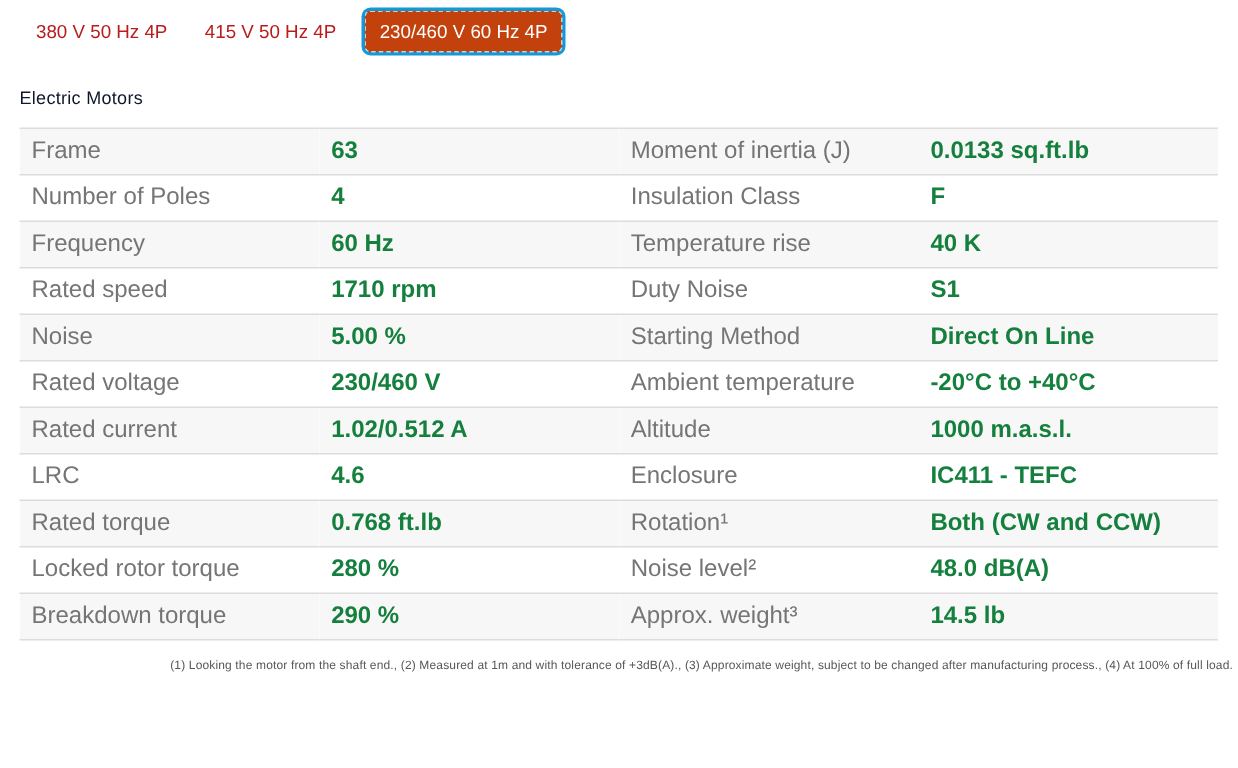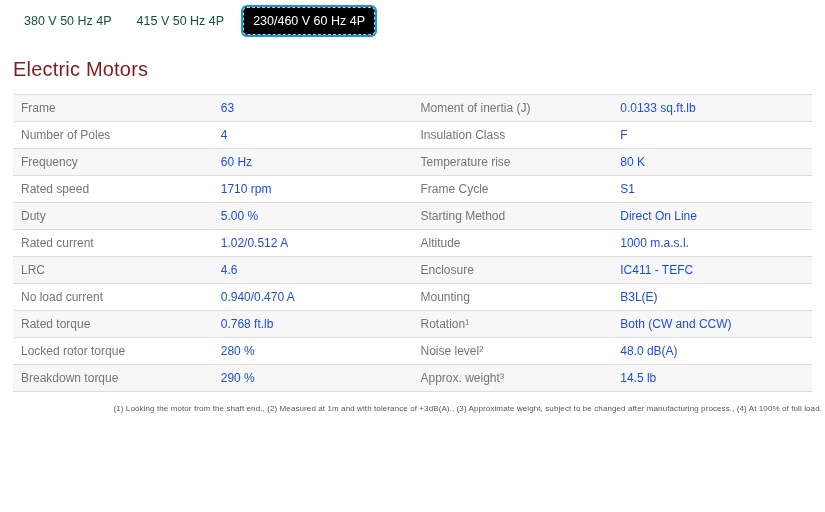--- a/index.html
+++ b/index.html
@@ -17,63 +17,63 @@
     align-items: center;
     gap: 5px;
     padding: 7px 0 0 14px;
   }
   .tab {
     appearance: none;
     background: transparent;
     border: 1px dashed transparent;
     font-family: "Liberation Sans", sans-serif;
     font-size: 12.5px;
-    color: #14532d;
+    color: #b91c1c;
     padding: 6px 9px;
     cursor: pointer;
     border-radius: 4px;
     line-height: 14px;
     white-space: nowrap;
   }
   .tab.active {
-    background: #000000;
+    background: #c2410c;
     color: #ffffff;
     border: 1px dashed #a8def4;
     box-shadow: 0 0 0 2px #1599d6;
     margin: 0 4px;
   }
   
   .section-title {
-    font-size: 20px;
+    font-size: 12px;
     font-weight: 400;
-    color: #7f1d1d;
+    color: #0f172a;
     margin: 23px 0 13px 13px;
     letter-spacing: 0.2px;
   }
   
   .specs-table {
     width: 799px;
     margin-left: 13px;
     border-collapse: collapse;
-    font-size: 12px;
+    font-size: 16px;
     table-layout: fixed;
   }
   .specs-table tr { border-top: 1px solid #dcdcdc; }
   .specs-table { border-bottom: 1px solid #dcdcdc; }
   .specs-table tr:nth-child(odd) { background: #f7f7f7; }
   .specs-table td {
     padding: 6px 8px;
     height: 26px;
     vertical-align: middle;
     width: 25%;
     overflow: hidden;
     white-space: nowrap;
   }
   td.spec-label { color: #757575; font-weight: 400; }
-  td.spec-value { color: #1d4ed8; font-weight: 400; }
+  td.spec-value { color: #15803d; font-weight: 700; }
   
   .footnote {
     margin: 12px 3px 0 0;
     text-align: right;
     font-size: 8px;
     color: #575757;
     letter-spacing: 0.1px;
   }
 </style>
 </head>
@@ -98,51 +98,51 @@
       <tr>
         <td class="spec-label">Number of Poles</td>
         <td class="spec-value">4</td>
         <td class="spec-label">Insulation Class</td>
         <td class="spec-value">F</td>
       </tr>
       <tr>
         <td class="spec-label">Frequency</td>
         <td class="spec-value">60 Hz</td>
         <td class="spec-label">Temperature rise</td>
-        <td class="spec-value">80 K</td>
+        <td class="spec-value">40 K</td>
       </tr>
       <tr>
         <td class="spec-label">Rated speed</td>
         <td class="spec-value">1710 rpm</td>
-        <td class="spec-label">Frame Cycle</td>
+        <td class="spec-label">Duty Noise</td>
         <td class="spec-value">S1</td>
       </tr>
       <tr>
-        <td class="spec-label">Duty</td>
+        <td class="spec-label">Noise</td>
         <td class="spec-value">5.00 %</td>
         <td class="spec-label">Starting Method</td>
         <td class="spec-value">Direct On Line</td>
+      </tr>
+      <tr>
+        <td class="spec-label">Rated voltage</td>
+        <td class="spec-value">230/460 V</td>
+        <td class="spec-label">Ambient temperature</td>
+        <td class="spec-value">-20°C to +40°C</td>
       </tr>
       <tr>
         <td class="spec-label">Rated current</td>
         <td class="spec-value">1.02/0.512 A</td>
         <td class="spec-label">Altitude</td>
         <td class="spec-value">1000 m.a.s.l.</td>
       </tr>
       <tr>
         <td class="spec-label">LRC</td>
         <td class="spec-value">4.6</td>
         <td class="spec-label">Enclosure</td>
         <td class="spec-value">IC411 - TEFC</td>
-      </tr>
-      <tr>
-        <td class="spec-label">No load current</td>
-        <td class="spec-value">0.940/0.470 A</td>
-        <td class="spec-label">Mounting</td>
-        <td class="spec-value">B3L(E)</td>
       </tr>
       <tr>
         <td class="spec-label">Rated torque</td>
         <td class="spec-value">0.768 ft.lb</td>
         <td class="spec-label">Rotation¹</td>
         <td class="spec-value">Both (CW and CCW)</td>
       </tr>
       <tr>
         <td class="spec-label">Locked rotor torque</td>
         <td class="spec-value">280 %</td>

